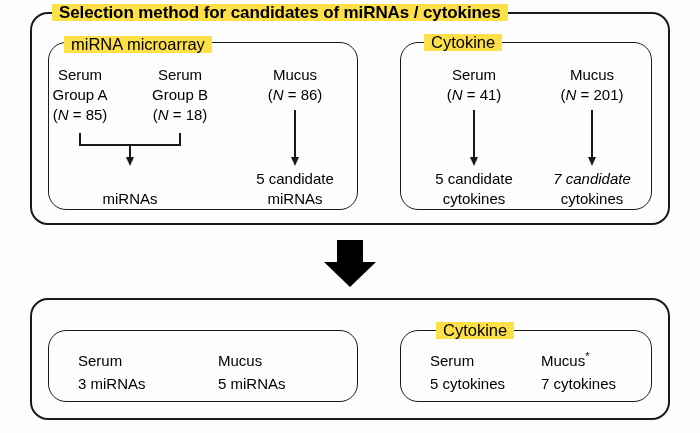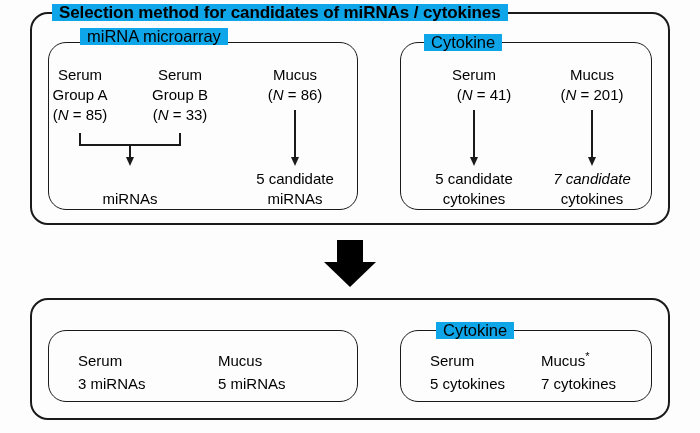--- a/index.html
+++ b/index.html
@@ -25,21 +25,21 @@
     box-sizing: border-box;
     border: 2px solid #1a1a1a;
     border-radius: 18px;
     background: transparent;
   }
   .fs.thin { border-width: 1.6px; }
 
   
   .legend {
     position: absolute;
-    background: #0ea5e9;
+    background: #fde047;
     padding: 0 7px;
     white-space: nowrap;
     line-height: 1;
     z-index: 5;
   }
   .legend.bold {
     font-weight: bold;
     font-size: 17px;
     letter-spacing: -0.1px;
   }
@@ -133,47 +133,47 @@
 </style>
 </head>
 <body>
 
 <div id="figure">
 
   <div class="fs" style="left:30px; top:12px; width:640px; height:213px;"></div>
   <div class="legend bold" style="left:52px; top:4px;">Selection method for candidates of miRNAs / cytokines</div>
 
   <div class="fs thin" style="left:48px; top:42px; width:310px; height:168px;"></div>
-  <div class="legend plain" style="left:64px; top:28px;margin-left:16px;">miRNA microarray</div>
+  <div class="legend plain" style="left:64px; top:36px;">miRNA microarray</div>
 
   <div class="tx c" style="left:80px; top:66px;">Serum</div>
   <div class="tx c" style="left:80px; top:86px;">Group A</div>
   <div class="tx c" style="left:80px; top:106px;"><span>(</span><span class="ital">N</span><span> = 85)</span></div>
 
   <div class="tx c" style="left:180px; top:66px;">Serum</div>
   <div class="tx c" style="left:180px; top:86px;">Group B</div>
-  <div class="tx c" style="left:180px; top:106px;"><span>(</span><span class="ital">N</span><span> = 33)</span></div>
+  <div class="tx c" style="left:180px; top:106px;"><span>(</span><span class="ital">N</span><span> = 18)</span></div>
 
   <div class="tx c" style="left:295px; top:66px;">Mucus</div>
   <div class="tx c" style="left:295px; top:86px;"><span>(</span><span class="ital">N</span><span> = 86)</span></div>
 
   <div class="bracket" style="left:79px; top:133px; width:102px; height:13px;"></div>
   <div class="bracket-stem" style="left:129px; top:145px; height:13px;"></div>
 
   <div class="arrow" style="left:294px; top:110px; height:48px;"></div>
 
   <div class="tx c" style="left:130px; top:190px;">miRNAs</div>
   <div class="tx c" style="left:295px; top:170px;">5 candidate</div>
   <div class="tx c" style="left:295px; top:190px;">miRNAs</div>
 
   <div class="fs thin" style="left:400px; top:42px; width:252px; height:168px;"></div>
   <div class="legend plain" style="left:424px; top:34px;">Cytokine</div>
 
   <div class="tx c" style="left:474px; top:66px;">Serum</div>
-  <div class="tx c" style="left:484px; top:86px;text-align:center;"><span>(</span><span class="ital">N</span><span> = 41)</span></div>
+  <div class="tx c" style="left:474px; top:86px;text-align:center;"><span>(</span><span class="ital">N</span><span> = 41)</span></div>
 
   <div class="tx c" style="left:592px; top:66px;">Mucus</div>
   <div class="tx c" style="left:592px; top:86px;"><span>(</span><span class="ital">N</span><span> = 201)</span></div>
 
   <div class="arrow" style="left:473px; top:110px; height:48px;"></div>
   <div class="arrow" style="left:591px; top:110px; height:48px;"></div>
 
   <div class="tx c" style="left:474px; top:170px;">5 candidate</div>
   <div class="tx c" style="left:474px; top:190px;">cytokines</div>
   <div class="tx c" style="left:592px; top:170px;font-style:italic;">7 candidate</div>

